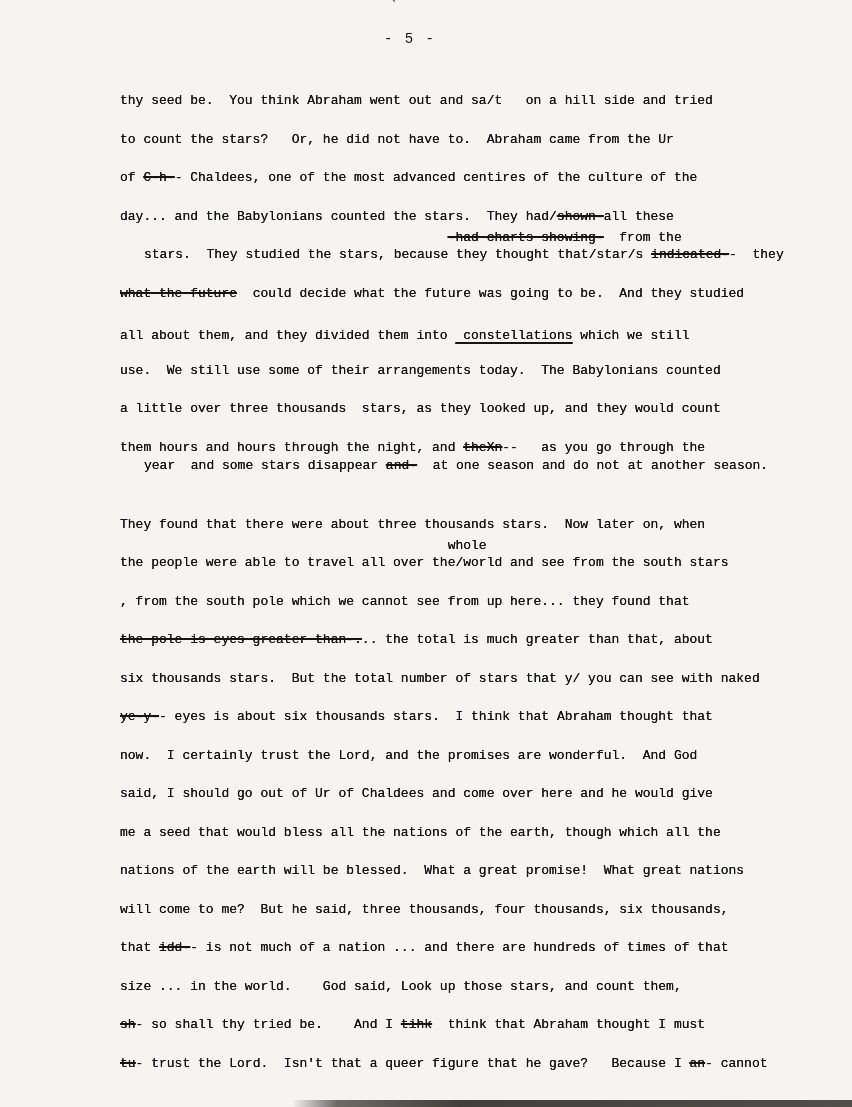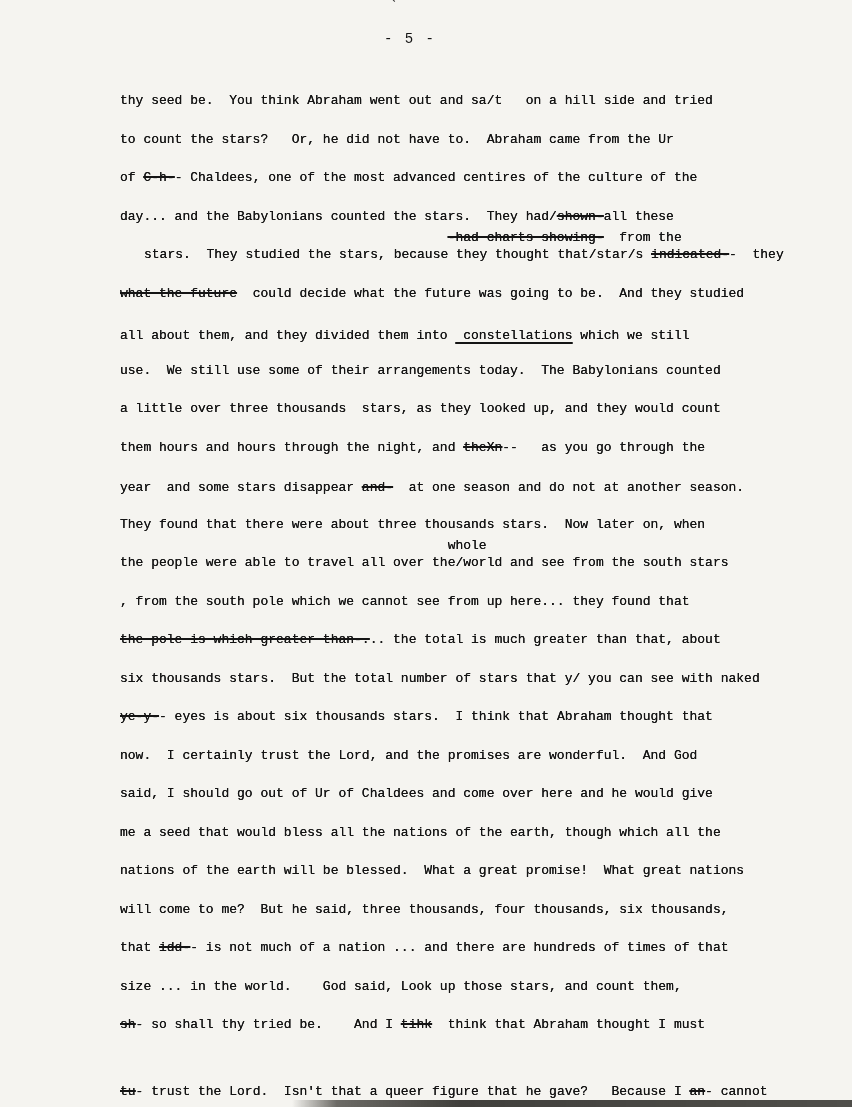--- a/index.html
+++ b/index.html
@@ -58,32 +58,32 @@
       <div class="line" style="top: 131.5px;"><span>to count the stars?   Or, he did not have to.  Abraham came from the Ur</span></div>
       <div class="line" style="top: 170px;"><span>of </span><span class="seg-strike">C-h-</span><span>- Chaldees, one of the most advanced centires of the culture of the</span></div>
       <div class="line" style="top: 208.5px;"><span>day... and the Babylonians counted the stars.  They had/</span><span class="seg-strike">shown-</span><span>all these</span></div>
       <div class="line" style="top: 230px;">                                          <span class="seg-strike">-had charts showing-</span><span>  from the</span></div>
       <div class="line" style="top: 247px; margin-left: 24px;"><span>stars.  They studied the stars, because they thought that/star/s </span><span class="seg-strike">indicated-</span><span>-  they</span></div>
       <div class="line" style="top: 285.5px;"><span class="seg-strike">what the future</span><span>  could decide what the future was going to be.  And they studied</span></div>
       <div class="line" style="top: 328px;"><span>all about them, and they divided them into </span><span class="seg-underline"> constellations</span><span> which we still</span></div>
       <div class="line" style="top: 362.5px;"><span>use.  We still use some of their arrangements today.  The Babylonians counted</span></div>
       <div class="line" style="top: 401px;"><span>a little over three thousands  stars, as they looked up, and they would count</span></div>
       <div class="line" style="top: 439.5px;"><span>them hours and hours through the night, and </span><span class="seg-strike">theXn</span><span>--   as you go through the</span></div>
-      <div class="line" style="top: 480px;"><span>year  and some stars disappear </span><span class="seg-strike">and-</span><span>  at one season and do not at another season.</span></div>
+      <div class="line" style="top: 458px; margin-left: 24px;"><span>year  and some stars disappear </span><span class="seg-strike">and-</span><span>  at one season and do not at another season.</span></div>
       <div class="line" style="top: 516.5px;"><span>They found that there were about three thousands stars.  Now later on, when</span></div>
       <div class="line" style="top: 538px;">                                          <span>whole</span></div>
       <div class="line" style="top: 555px;"><span>the people were able to travel all over the/world and see from the south stars</span></div>
       <div class="line" style="top: 593.5px;"><span>, from the south pole which we cannot see from up here... they found that</span></div>
-      <div class="line" style="top: 632px;"><span class="seg-strike">the pole is which greater than-.</span><span>.. the total is much greater than that, about</span></div>
+      <div class="line" style="top: 632px;"><span class="seg-strike">the pole is eyes greater than-.</span><span>.. the total is much greater than that, about</span></div>
       <div class="line" style="top: 670.5px;"><span>six thousands stars.  But the total number of stars that y/ you can see with naked</span></div>
       <div class="line" style="top: 709px;"><span class="seg-strike">ye-y-</span><span>- eyes is about six thousands stars.  I think that Abraham thought that</span></div>
       <div class="line" style="top: 747.5px;"><span>now.  I certainly trust the Lord, and the promises are wonderful.  And God</span></div>
       <div class="line" style="top: 786px;"><span>said, I should go out of Ur of Chaldees and come over here and he would give</span></div>
       <div class="line" style="top: 824.5px;"><span>me a seed that would bless all the nations of the earth, though which all the</span></div>
       <div class="line" style="top: 863px;"><span>nations of the earth will be blessed.  What a great promise!  What great nations</span></div>
       <div class="line" style="top: 901.5px;"><span>will come to me?  But he said, three thousands, four thousands, six thousands,</span></div>
       <div class="line" style="top: 940px;"><span>that </span><span class="seg-strike">idd-</span><span>- is not much of a nation ... and there are hundreds of times of that</span></div>
       <div class="line" style="top: 978.5px;"><span>size ... in the world.    God said, Look up those stars, and count them,</span></div>
       <div class="line" style="top: 1017px;"><span class="seg-strike">sh</span><span>- so shall thy tried be.    And I </span><span class="seg-strike">tihk</span><span>  think that Abraham thought I must</span></div>
-      <div class="line" style="top: 1055.5px; margin-top: 28px;"><span class="seg-strike">tu</span><span>- trust the Lord.  Isn't that a queer figure that he gave?   Because I </span><span class="seg-strike">an</span><span>- cannot</span></div>
+      <div class="line" style="top: 1055.5px;"><span class="seg-strike">tu</span><span>- trust the Lord.  Isn't that a queer figure that he gave?   Because I </span><span class="seg-strike">an</span><span>- cannot</span></div>
     </div>
   <div class="scan-artifact-bottom"></div>
 </div>
 
 </body></html>

